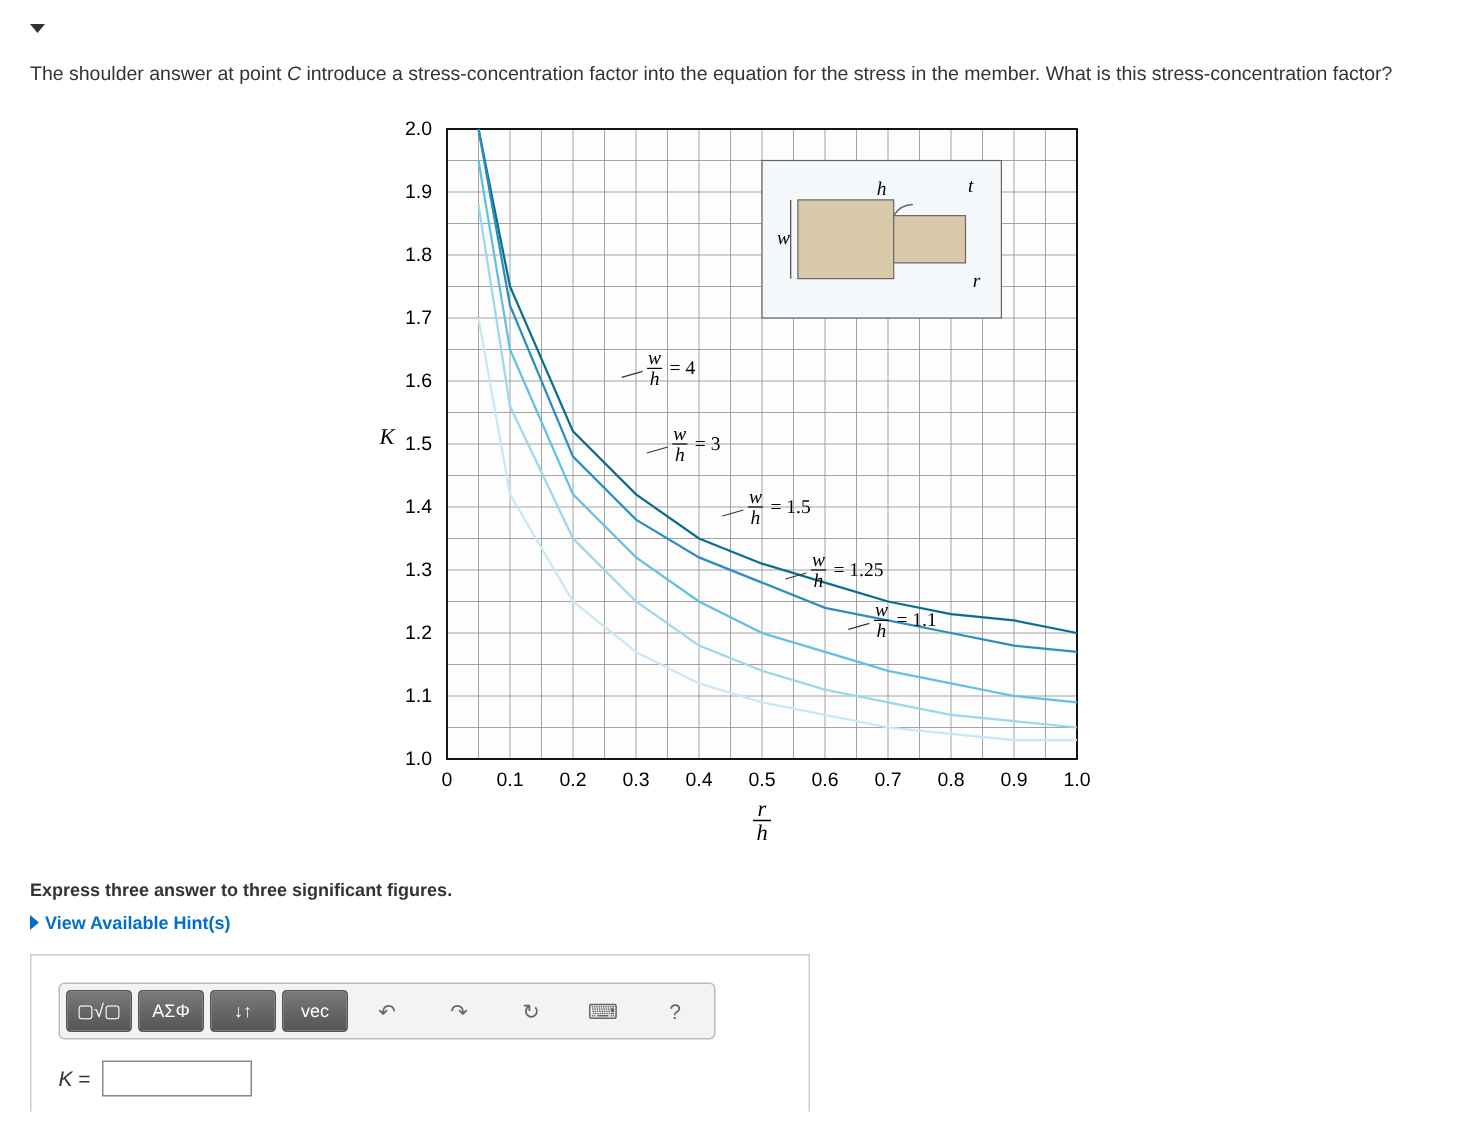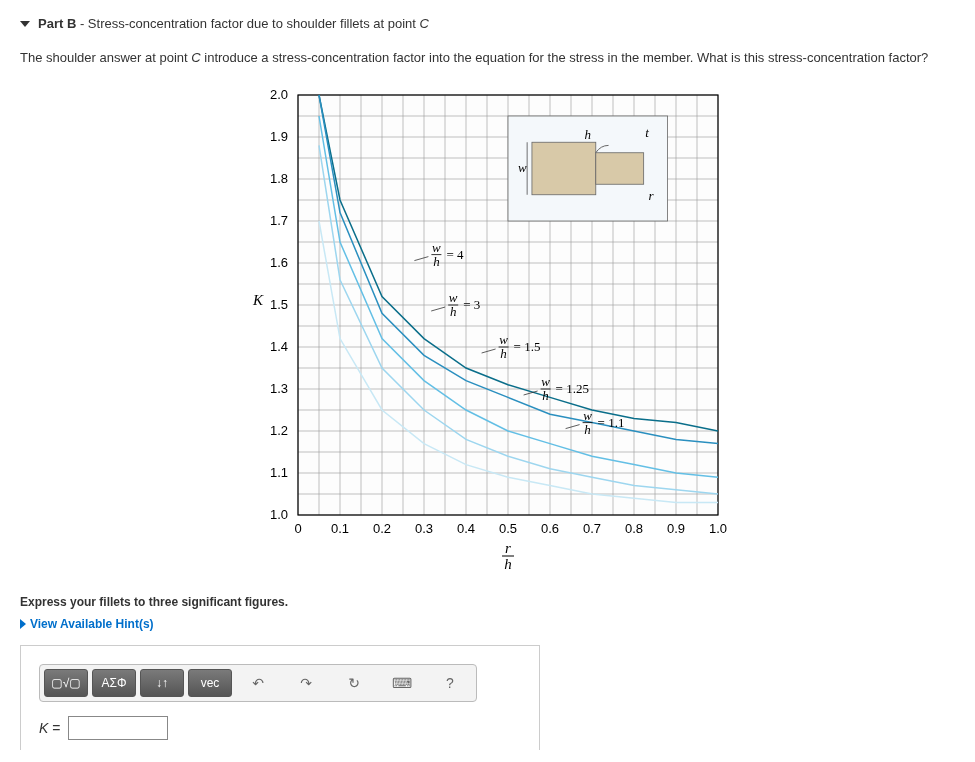--- a/index.html
+++ b/index.html
@@ -110,23 +110,20 @@
   .tick-label { font-size: 13px; font-family: Arial; fill: #000; }
   .axis-label { font-size: 15px; font-style: italic; font-family: 'Times New Roman', serif; fill: #000; }
   .curve-label { font-size: 13px; font-family: 'Times New Roman', serif; fill: #000; }
   .inset-box { fill: #f4f8fb; stroke: #666; stroke-width: 0.8;}
 </style>
 </head>
 <body>
 
 <div class="part-header">
   <div class="caret"></div>
-  <div class="part-title">
-    <strong>Part B</strong><span> - </span><span>Stress-concentration factor due to shoulder fillets at point </span><span class="italic">C</span>
-  </div>
 </div>
 
 <div class="question-text">
   <span>The shoulder answer at point </span><span class="italic">C</span><span> introduce a stress-concentration factor into the equation for the stress in the member. What is this stress-concentration factor?</span>
 </div>
 
 <div class="chart-container">
   <svg id="chart-svg" class="chart-svg" width="520" height="500">
       <rect x="70" y="20" width="420" height="420" fill="#fdfdfd" stroke="none"></rect>
       <line x1="70" y1="20" x2="70" y2="440" class="grid-line"></line>
@@ -233,21 +230,21 @@
       <rect x="367.78000000000003" y="77.75" width="47.88" height="31.5" fill="#d8c9a8" stroke="#666" stroke-width="0.8"></rect>
       <path d="M367.78000000000003,77.75 Q 372.568,70.4 380.548,70.4" fill="none" stroke="#666"></path>
       <text x="294.364" y="96.5" class="curve-label" font-style="italic" text-anchor="middle">w</text>
       <line x1="299.152" y1="67.25" x2="299.152" y2="119.75" stroke="#333" stroke-width="0.7"></line>
       <text x="359.8" y="64.1" class="curve-label" font-style="italic" text-anchor="middle">h</text>
       <text x="420.448" y="125" class="curve-label" font-style="italic">r</text>
       <text x="417.25600000000003" y="62" class="curve-label" font-style="italic">t</text>
     </svg>
 </div>
 
-<div class="express-line">Express your fillets to three significant figures.</div>
+<div class="express-line">Express three answer to three significant figures.</div>
 
 <div class="hints-link">
   <div class="tri"></div>
   <span>View Available Hint(s)</span>
 </div>
 
 <div class="answer-box">
   <div class="toolbar">
     <div class="tbtn">
         <span>▢√▢</span>

